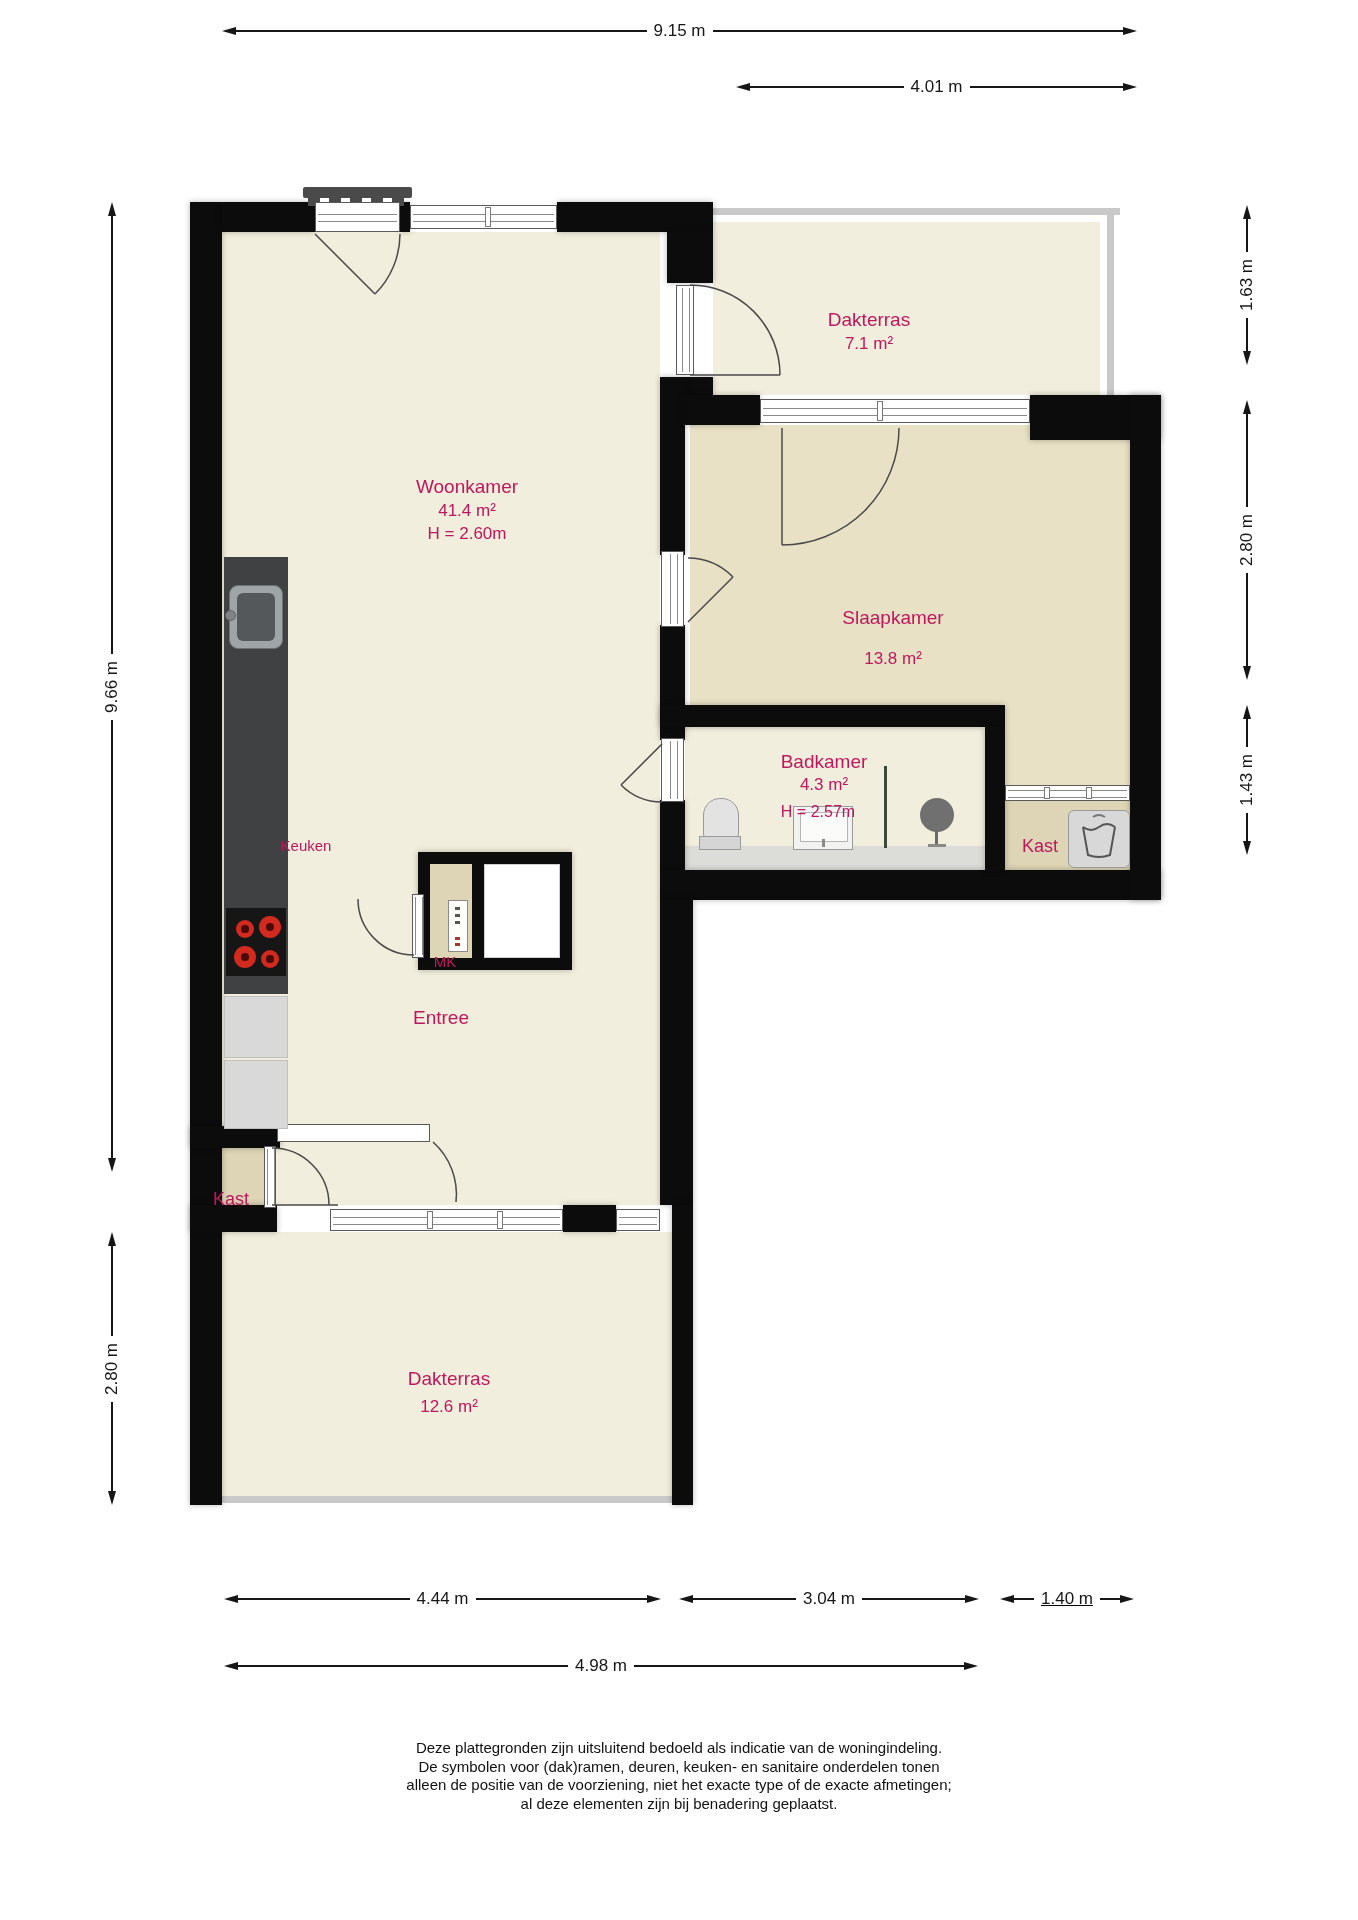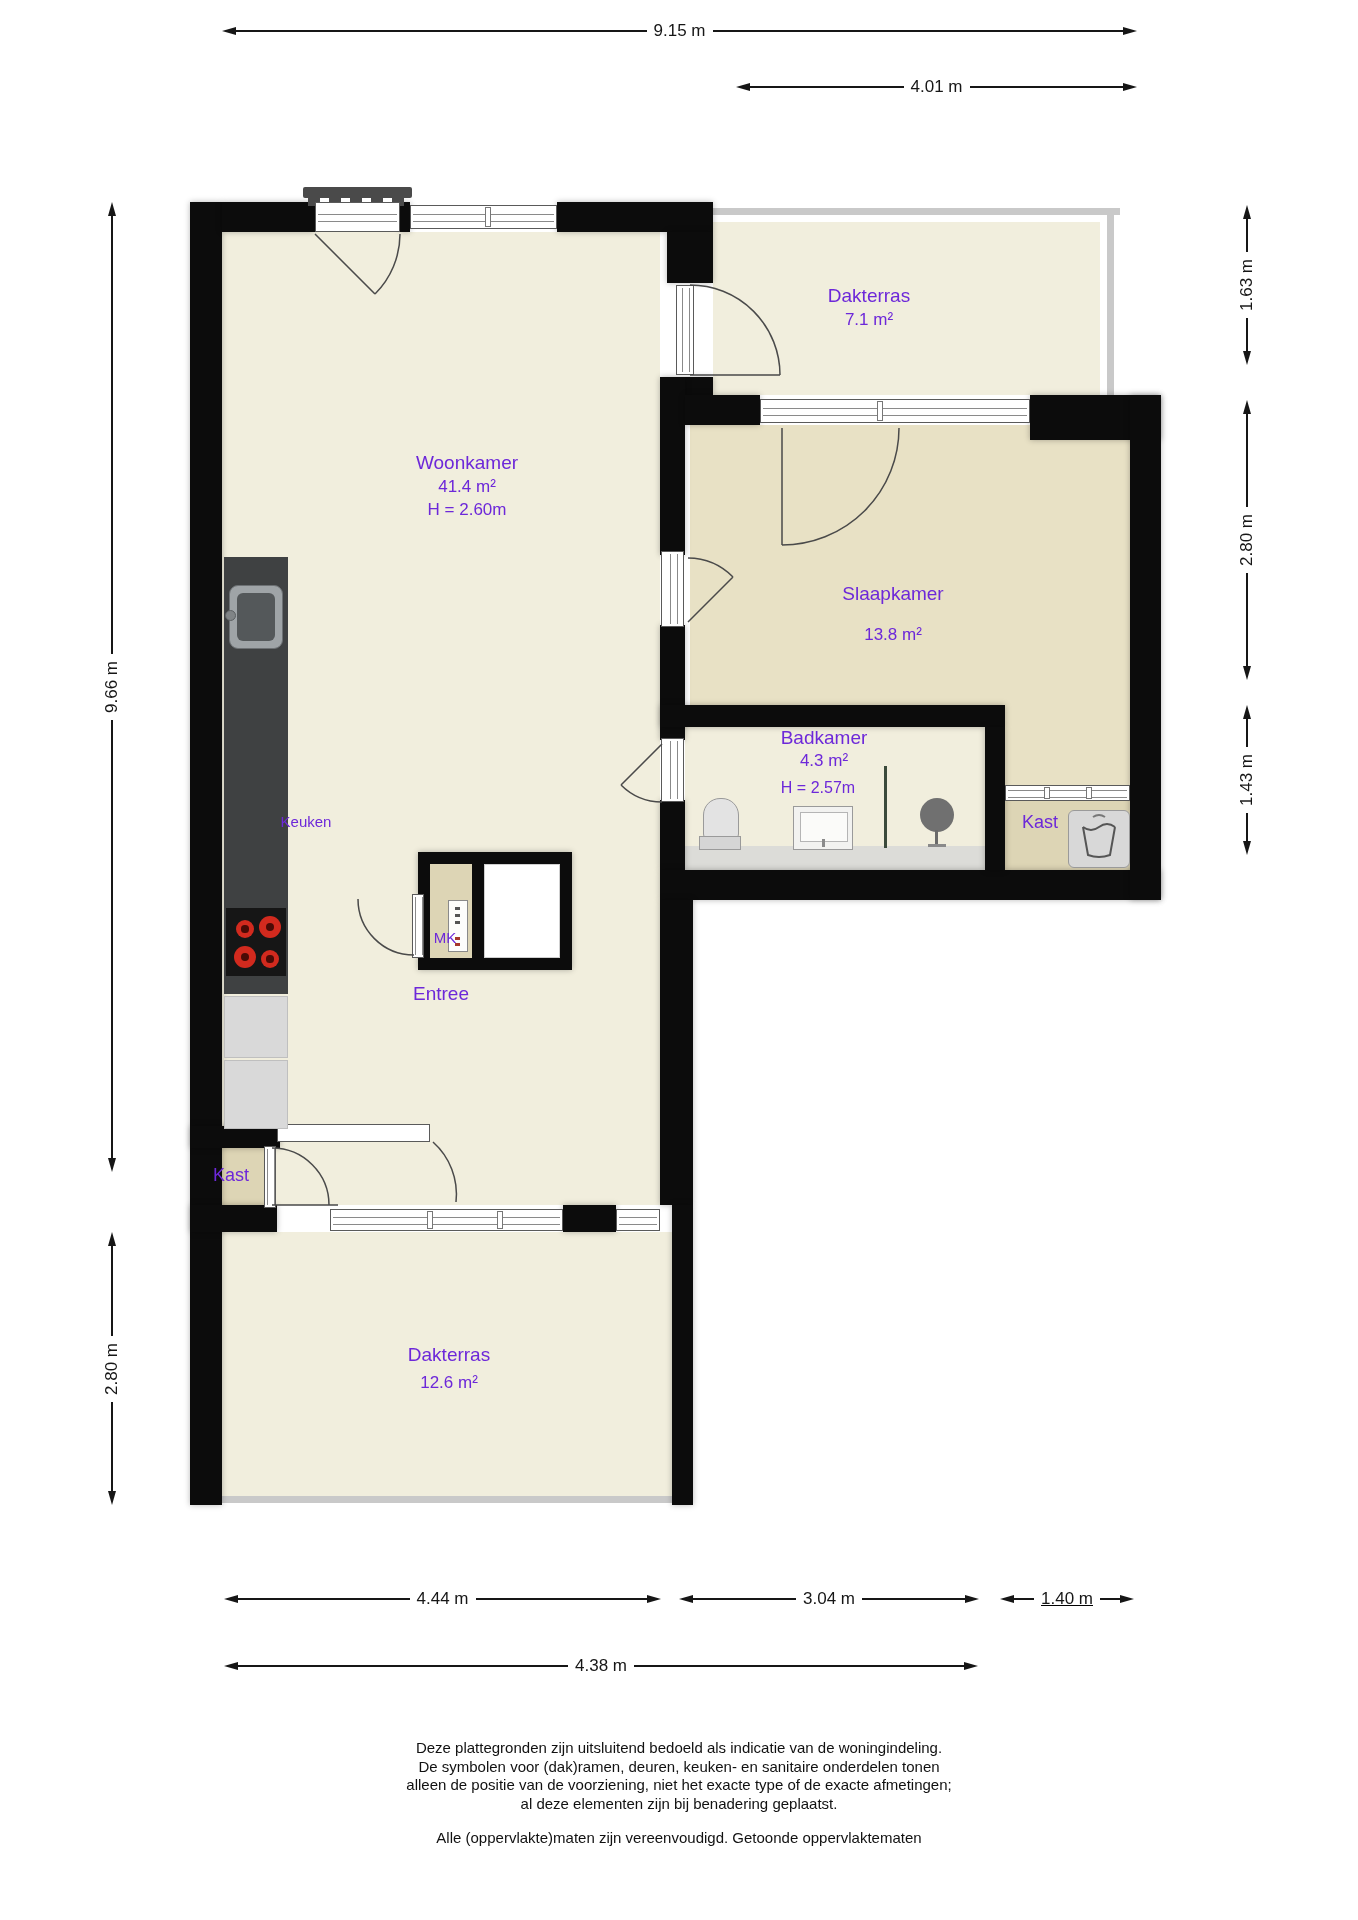--- a/index.html
+++ b/index.html
@@ -14,21 +14,21 @@
   .trim-w{position:absolute;background:#ffffff;}
   
   .win{position:absolute;background:#fff;border:1px solid #5a5a5a;box-sizing:border-box;}
   .win .glz{position:absolute;left:2px;right:2px;top:50%;height:6px;margin-top:-3px;
             border-top:1px solid #8a8a8a;border-bottom:1px solid #8a8a8a;}
   .win .mull{position:absolute;top:1px;bottom:1px;width:6px;background:#fff;border:1px solid #777;box-sizing:border-box;}
   .winv{position:absolute;background:#fff;border:1px solid #5a5a5a;box-sizing:border-box;}
   .winv .glzv{position:absolute;top:2px;bottom:2px;left:50%;width:6px;margin-left:-3px;
              border-left:1px solid #8a8a8a;border-right:1px solid #8a8a8a;}
   
-  .lbl{position:absolute;transform:translate(-50%,-50%);color:#6d28d9;white-space:nowrap;}
+  .lbl{position:absolute;transform:translate(-50%,-50%);color:#be185d;white-space:nowrap;margin-top:24px;}
   .s19{font-size:19px;} .s18{font-size:18px;} .s17{font-size:17px;}
   .s16{font-size:16px;} .s15{font-size:15px;}
   
   .dim-h{position:absolute;display:flex;align-items:center;height:18px;}
   .dim-v{position:absolute;display:flex;flex-direction:column;align-items:center;width:18px;}
   .dline-h{flex:1;height:1.5px;background:#161616;}
   .dline-v{flex:1;width:1.5px;background:#161616;}
   .dlab{font-size:17px;color:#161616;background:#fff;padding:0 7px;white-space:nowrap;}
   .dlab-v{font-size:17px;color:#161616;background:#fff;padding:7px 0;white-space:nowrap;
           writing-mode:vertical-rl;transform:rotate(180deg);}
@@ -297,31 +297,30 @@
   <div class="dim-h" style="left:1000px;top:1590px;width:134px;text-decoration:underline;">
     <span class="ah ah-l"></span>
       <span class="dline-h"></span>
     <span class="dlab">1.40 m</span>
     <span class="dline-h"></span>
       <span class="ah ah-r"></span>
   </div>
   <div class="dim-h" style="left:224px;top:1657px;width:754px;">
     <span class="ah ah-l"></span>
       <span class="dline-h"></span>
-    <span class="dlab">4.38 m</span>
+    <span class="dlab">4.98 m</span>
     <span class="dline-h"></span>
       <span class="ah ah-r"></span>
   </div>
 
   <div class="footer" style="top:1739px;">
     <div>Deze plattegronden zijn uitsluitend bedoeld als indicatie van de woningindeling.</div>
     <div>De symbolen voor (dak)ramen, deuren, keuken- en sanitaire onderdelen tonen</div>
     <div>alleen de positie van de voorziening, niet het exacte type of de exacte afmetingen;</div>
     <div>al deze elementen zijn bij benadering geplaatst.</div>
   </div>
   <div class="footer" style="top:1829px;">
-    <div>Alle (oppervlakte)maten zijn vereenvoudigd. Getoonde oppervlaktematen</div>
   </div>
   <div class="footer" style="top:1879px;margin-top:48px;">
     <div>© HUUB House Visuals 2026</div>
   </div>
 
 </div>
 
 </body></html>

